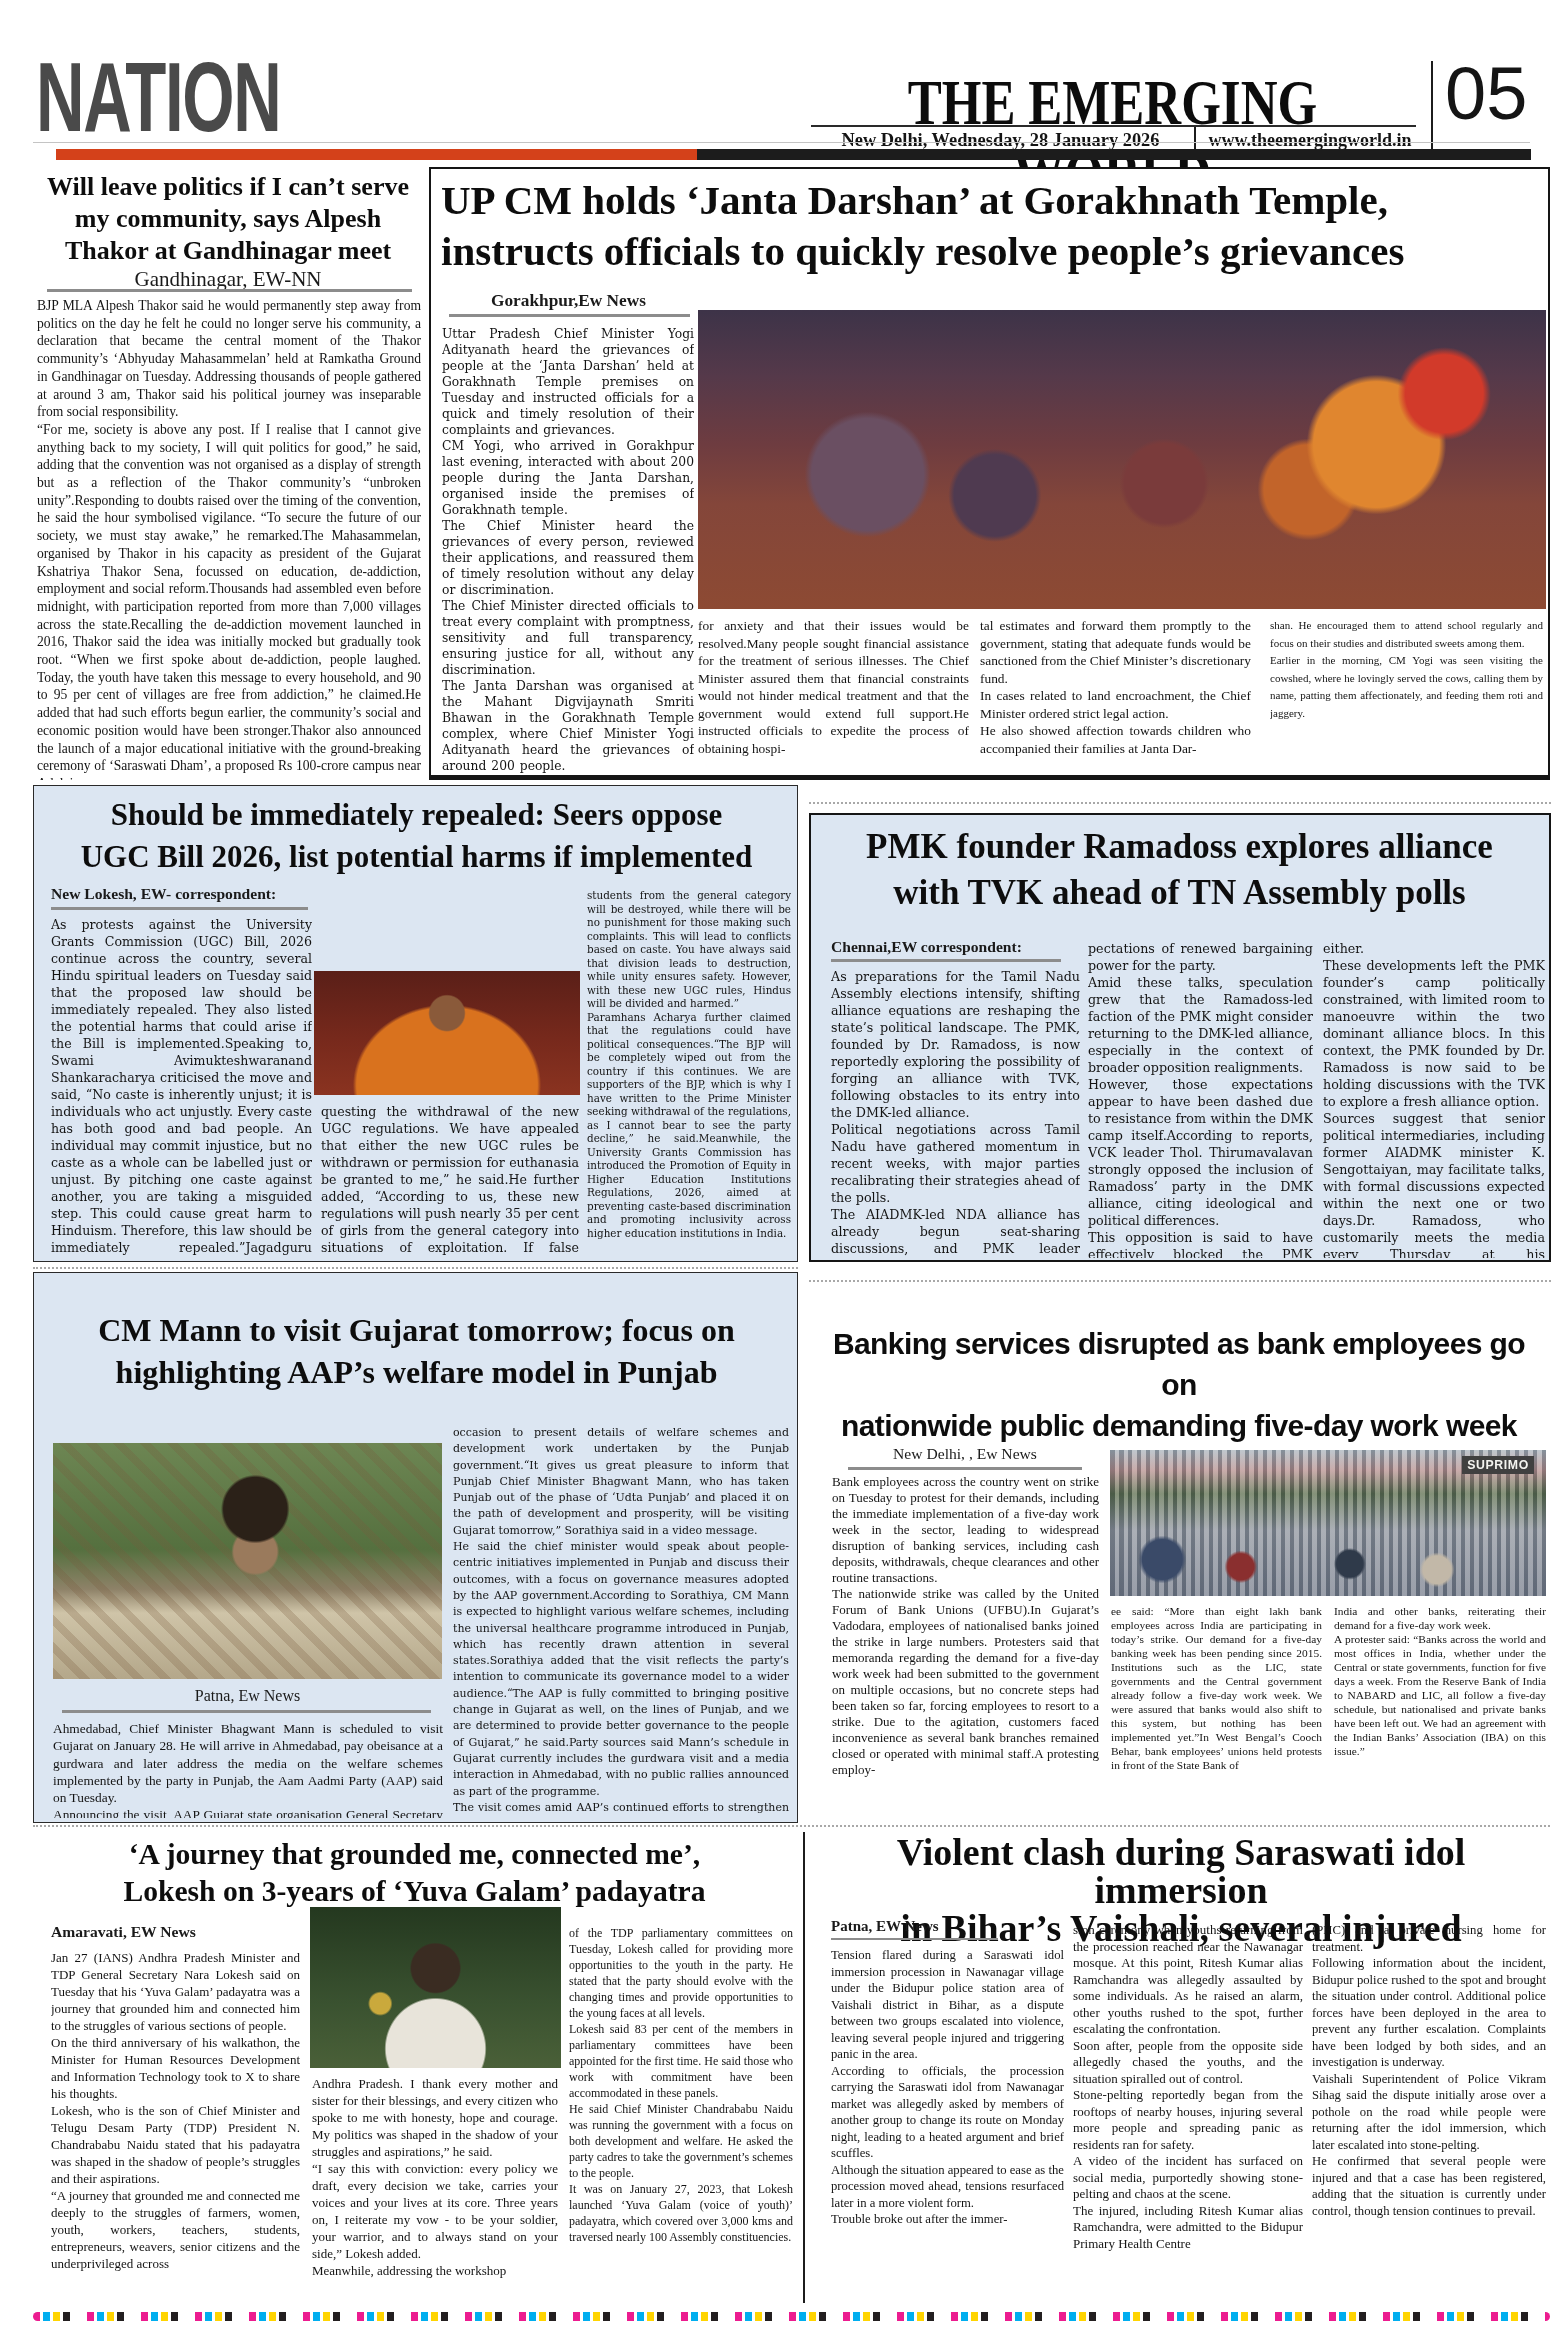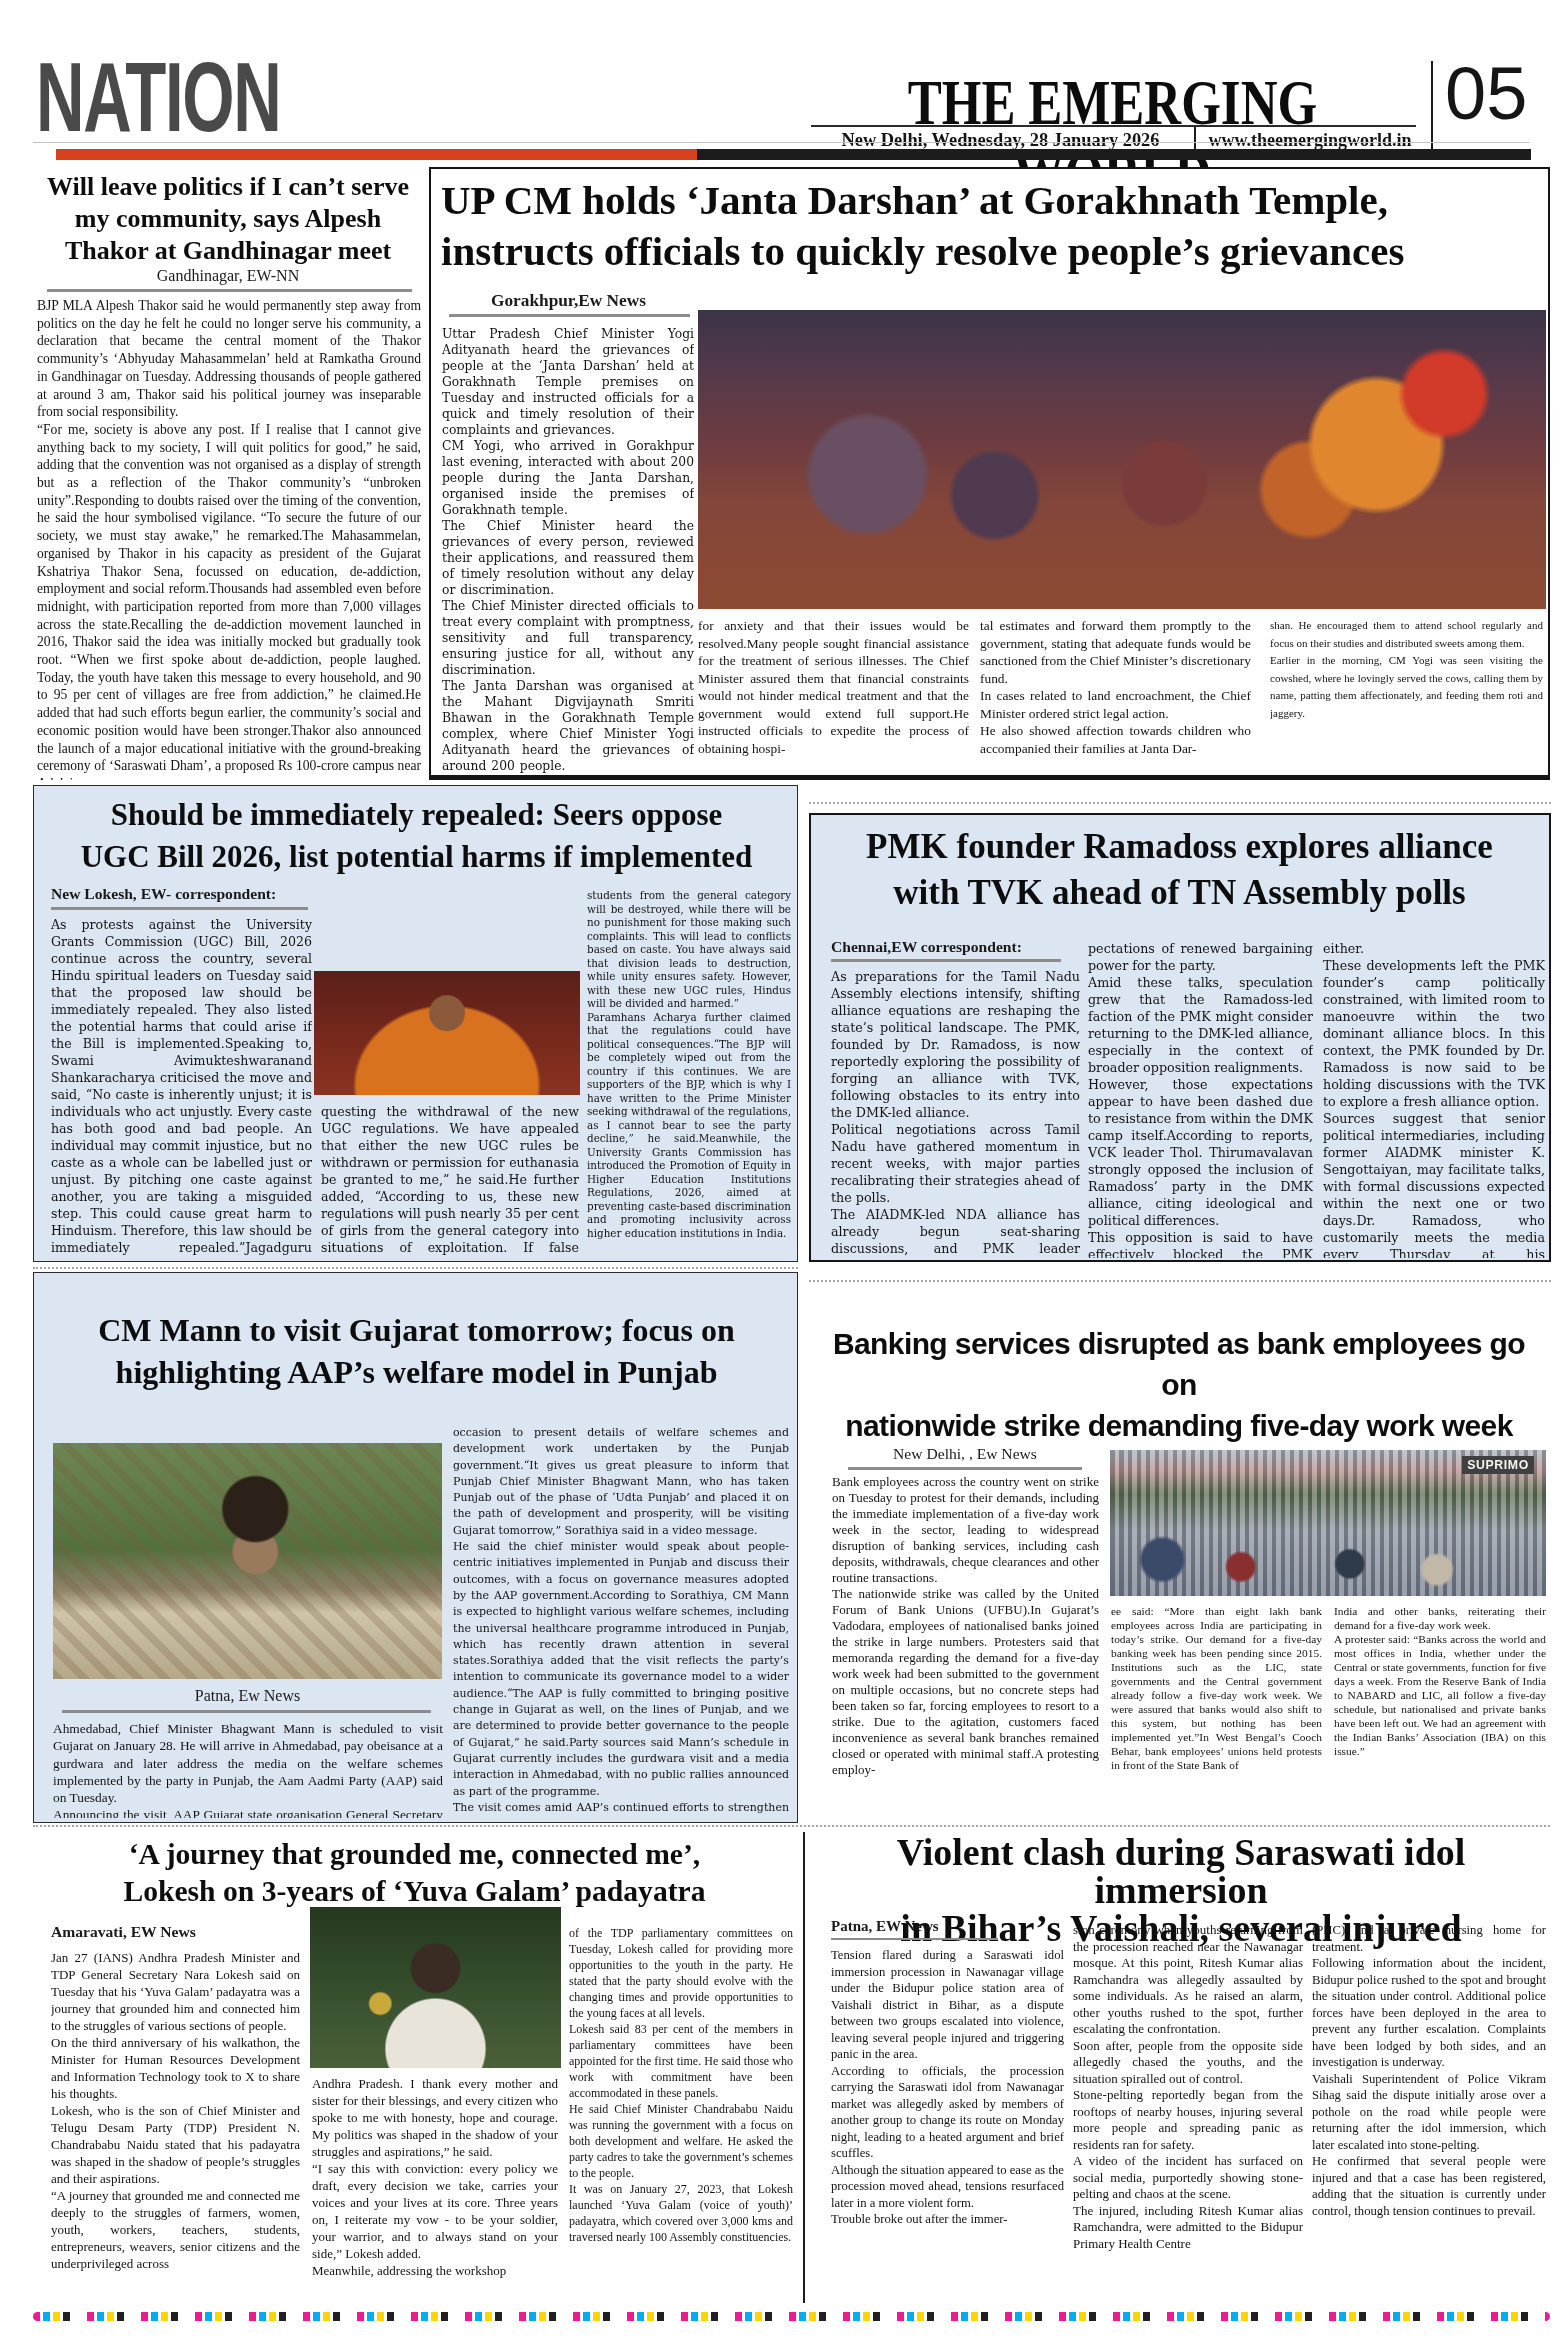--- a/index.html
+++ b/index.html
@@ -34,21 +34,21 @@
 
 <div class="abs vline" style="left:1431px;top:61px;width:1.7px;height:89px;"></div>
 <div class="abs" style="left:1445px;top:51px;font-family:'Liberation Sans',sans-serif;font-weight:400;font-size:74px;color:#151515;">05</div>
 
 <div class="abs" style="left:33px;top:142px;width:1497px;height:1.1px;background:#c4c4c4;"></div>
 <div class="abs" style="left:56px;top:149px;width:1475px;height:11px;background:linear-gradient(90deg,#d4411a 0,#d4411a 641px,#1c1c1c 641px,#1c1c1c 100%);"></div>
 
 <div class="abs hl" style="left:35px;top:171px;width:386px;font-size:26px;line-height:32px;">Will leave politics if I can’t serve
 my community, says Alpesh
 Thakor at Gandhinagar meet</div>
-<div class="abs by" style="left:35px;top:267px;width:386px;font-size:16px;font-weight:normal;">Gandhinagar, EW-NN</div>
+<div class="abs by" style="left:35px;top:267px;width:386px;font-size:21px;font-weight:normal;">Gandhinagar, EW-NN</div>
 <div class="abs rule" style="left:47px;top:289px;width:365px;"></div>
 <div class="abs col serifcol" style="left:37px;top:297px;width:384px;height:483px;font-size:13.6px;line-height:17.7px;">BJP MLA Alpesh Thakor said he would permanently step away from politics on the day he felt he could no longer serve his community, a declaration that became the central moment of the Thakor community’s ‘Abhyuday Mahasammelan’ held at Ramkatha Ground in Gandhinagar on Tuesday. Addressing thousands of people gathered at around 3 am, Thakor said his political journey was inseparable from social responsibility.
 “For me, society is above any post. If I realise that I cannot give anything back to my society, I will quit politics for good,” he said, adding that the convention was not organised as a display of strength but as a reflection of the Thakor community’s “unbroken unity”.Responding to doubts raised over the timing of the convention, he said the hour symbolised vigilance. “To secure the future of our society, we must stay awake,” he remarked.The Mahasammelan, organised by Thakor in his capacity as president of the Gujarat Kshatriya Thakor Sena, focussed on education, de-addiction, employment and social reform.Thousands had assembled even before midnight, with participation reported from more than 7,000 villages across the state.Recalling the de-addiction movement launched in 2016, Thakor said the idea was initially mocked but gradually took root. “When we first spoke about de-addiction, people laughed. Today, the youth have taken this message to every household, and 90 to 95 per cent of villages are free from addiction,” he claimed.He added that had such efforts begun earlier, the community’s social and economic position would have been stronger.Thakor also announced the launch of a major educational initiative with the ground-breaking ceremony of ‘Saraswati Dham’, a proposed Rs 100-crore campus near Adalaj.</div>
 
 <div class="abs box" style="left:429px;top:167px;width:1121px;height:613px;border:2.8px solid #151515;border-bottom-width:5.6px;background:#fff;"></div>
 <div class="abs hl" style="left:441px;top:175px;width:1096px;text-align:left;font-size:41px;line-height:51px;">UP CM holds ‘Janta Darshan’ at Gorakhnath Temple,
 instructs officials to quickly resolve people’s grievances</div>
 <div class="abs by" style="left:443px;top:291px;width:251px;font-size:17.3px;">Gorakhpur,Ew News</div>
 <div class="abs rule" style="left:449px;top:314px;width:241px;"></div>
 <div class="abs col bookcol" style="left:442px;top:326px;width:252px;height:449px;font-size:12.3px;line-height:16px;word-spacing:1.1px;">Uttar Pradesh Chief Minister Yogi Adityanath heard the grievances of people at the ‘Janta Darshan’ held at Gorakhnath Temple premises on Tuesday and instructed officials for a quick and timely resolution of their complaints and grievances.
@@ -118,21 +118,21 @@
 <div class="abs by" style="left:53px;top:1687px;width:389px;font-size:16px;font-weight:normal;">Patna, Ew News</div>
 <div class="abs rule" style="left:62px;top:1710px;width:369px;"></div>
 <div class="abs col serifcol" style="left:53px;top:1720px;width:390px;height:98px;font-size:13.4px;line-height:17.3px;">Ahmedabad, Chief Minister Bhagwant Mann is scheduled to visit Gujarat on January 28. He will arrive in Ahmedabad, pay obeisance at a gurdwara and later address the media on the welfare schemes implemented by the party in Punjab, the Aam Aadmi Party (AAP) said on Tuesday.
 Announcing the visit, AAP Gujarat state organisation General Secretary Manoj Sorathiya said CM Mann would utilise the</div>
 <div class="abs col bookcol" style="left:453px;top:1425px;width:336px;height:390px;font-size:11px;line-height:16.3px;">occasion to present details of welfare schemes and development work undertaken by the Punjab government.“It gives us great pleasure to inform that Punjab Chief Minister Bhagwant Mann, who has taken Punjab out of the phase of ‘Udta Punjab’ and placed it on the path of development and prosperity, will be visiting Gujarat tomorrow,” Sorathiya said in a video message.
 He said the chief minister would speak about people-centric initiatives implemented in Punjab and discuss their outcomes, with a focus on governance measures adopted by the AAP government.According to Sorathiya, CM Mann is expected to highlight various welfare schemes, including the universal healthcare programme introduced in Punjab, which has recently drawn attention in several states.Sorathiya added that the visit reflects the party’s intention to communicate its governance model to a wider audience.“The AAP is fully committed to bringing positive change in Gujarat as well, on the lines of Punjab, and we are determined to provide better governance to the people of Gujarat,” he said.Party sources said Mann’s schedule in Gujarat currently includes the gurdwara visit and a media interaction in Ahmedabad, with no public rallies announced as part of the programme.
 The visit comes amid AAP’s continued efforts to strengthen its organisational presence in the state and prepare for the upcoming local body elections. Mann’s Gujarat tour follows earlier visits by him along with AAP National Convener Arvind Kejriwal.</div>
 
 <div class="abs dotline" style="left:809px;top:1280px;width:742px;"></div>
 <div class="abs hl" style="left:814px;top:1323px;width:730px;font-family:'Liberation Sans',sans-serif;font-size:30px;line-height:41px;letter-spacing:-0.6px;">Banking services disrupted as bank employees go on
-nationwide strike demanding five-day work week</div>
+nationwide public demanding five-day work week</div>
 <div class="abs by" style="left:848px;top:1445px;width:234px;font-size:15.6px;font-weight:normal;">New Delhi, ,  Ew News</div>
 <div class="abs rule" style="left:848px;top:1467px;width:234px;"></div>
 <div class="abs photo" style="left:1110px;top:1450px;width:436px;height:146px;background:
        radial-gradient(circle at 12% 75%, #3a4a68 0 5%, rgba(58,74,104,0) 6%),
        radial-gradient(circle at 30% 80%, #8a2f2f 0 4%, rgba(138,47,47,0) 5%),
        radial-gradient(circle at 55% 78%, #2f3a4a 0 5%, rgba(47,58,74,0) 6%),
        radial-gradient(circle at 75% 82%, #c2b8a8 0 4%, rgba(194,184,168,0) 5%),
        repeating-linear-gradient(90deg, rgba(40,50,70,0.35) 0 4.5px, rgba(205,205,214,0.35) 4.5px 9px),
        linear-gradient(180deg,#b8c4c9 0%,#c79a93 14%,#5d7247 30%,#9aa0a6 55%,#7d8591 100%);"></div>
 <div class="abs" style="left:1462px;top:1456px;width:72px;text-align:center;background:#404040;color:#f4f4f0;font-family:'Liberation Sans',sans-serif;font-size:12.3px;font-weight:bold;padding:2.2px 0;letter-spacing:0.6px;">SUPRIMO</div>

